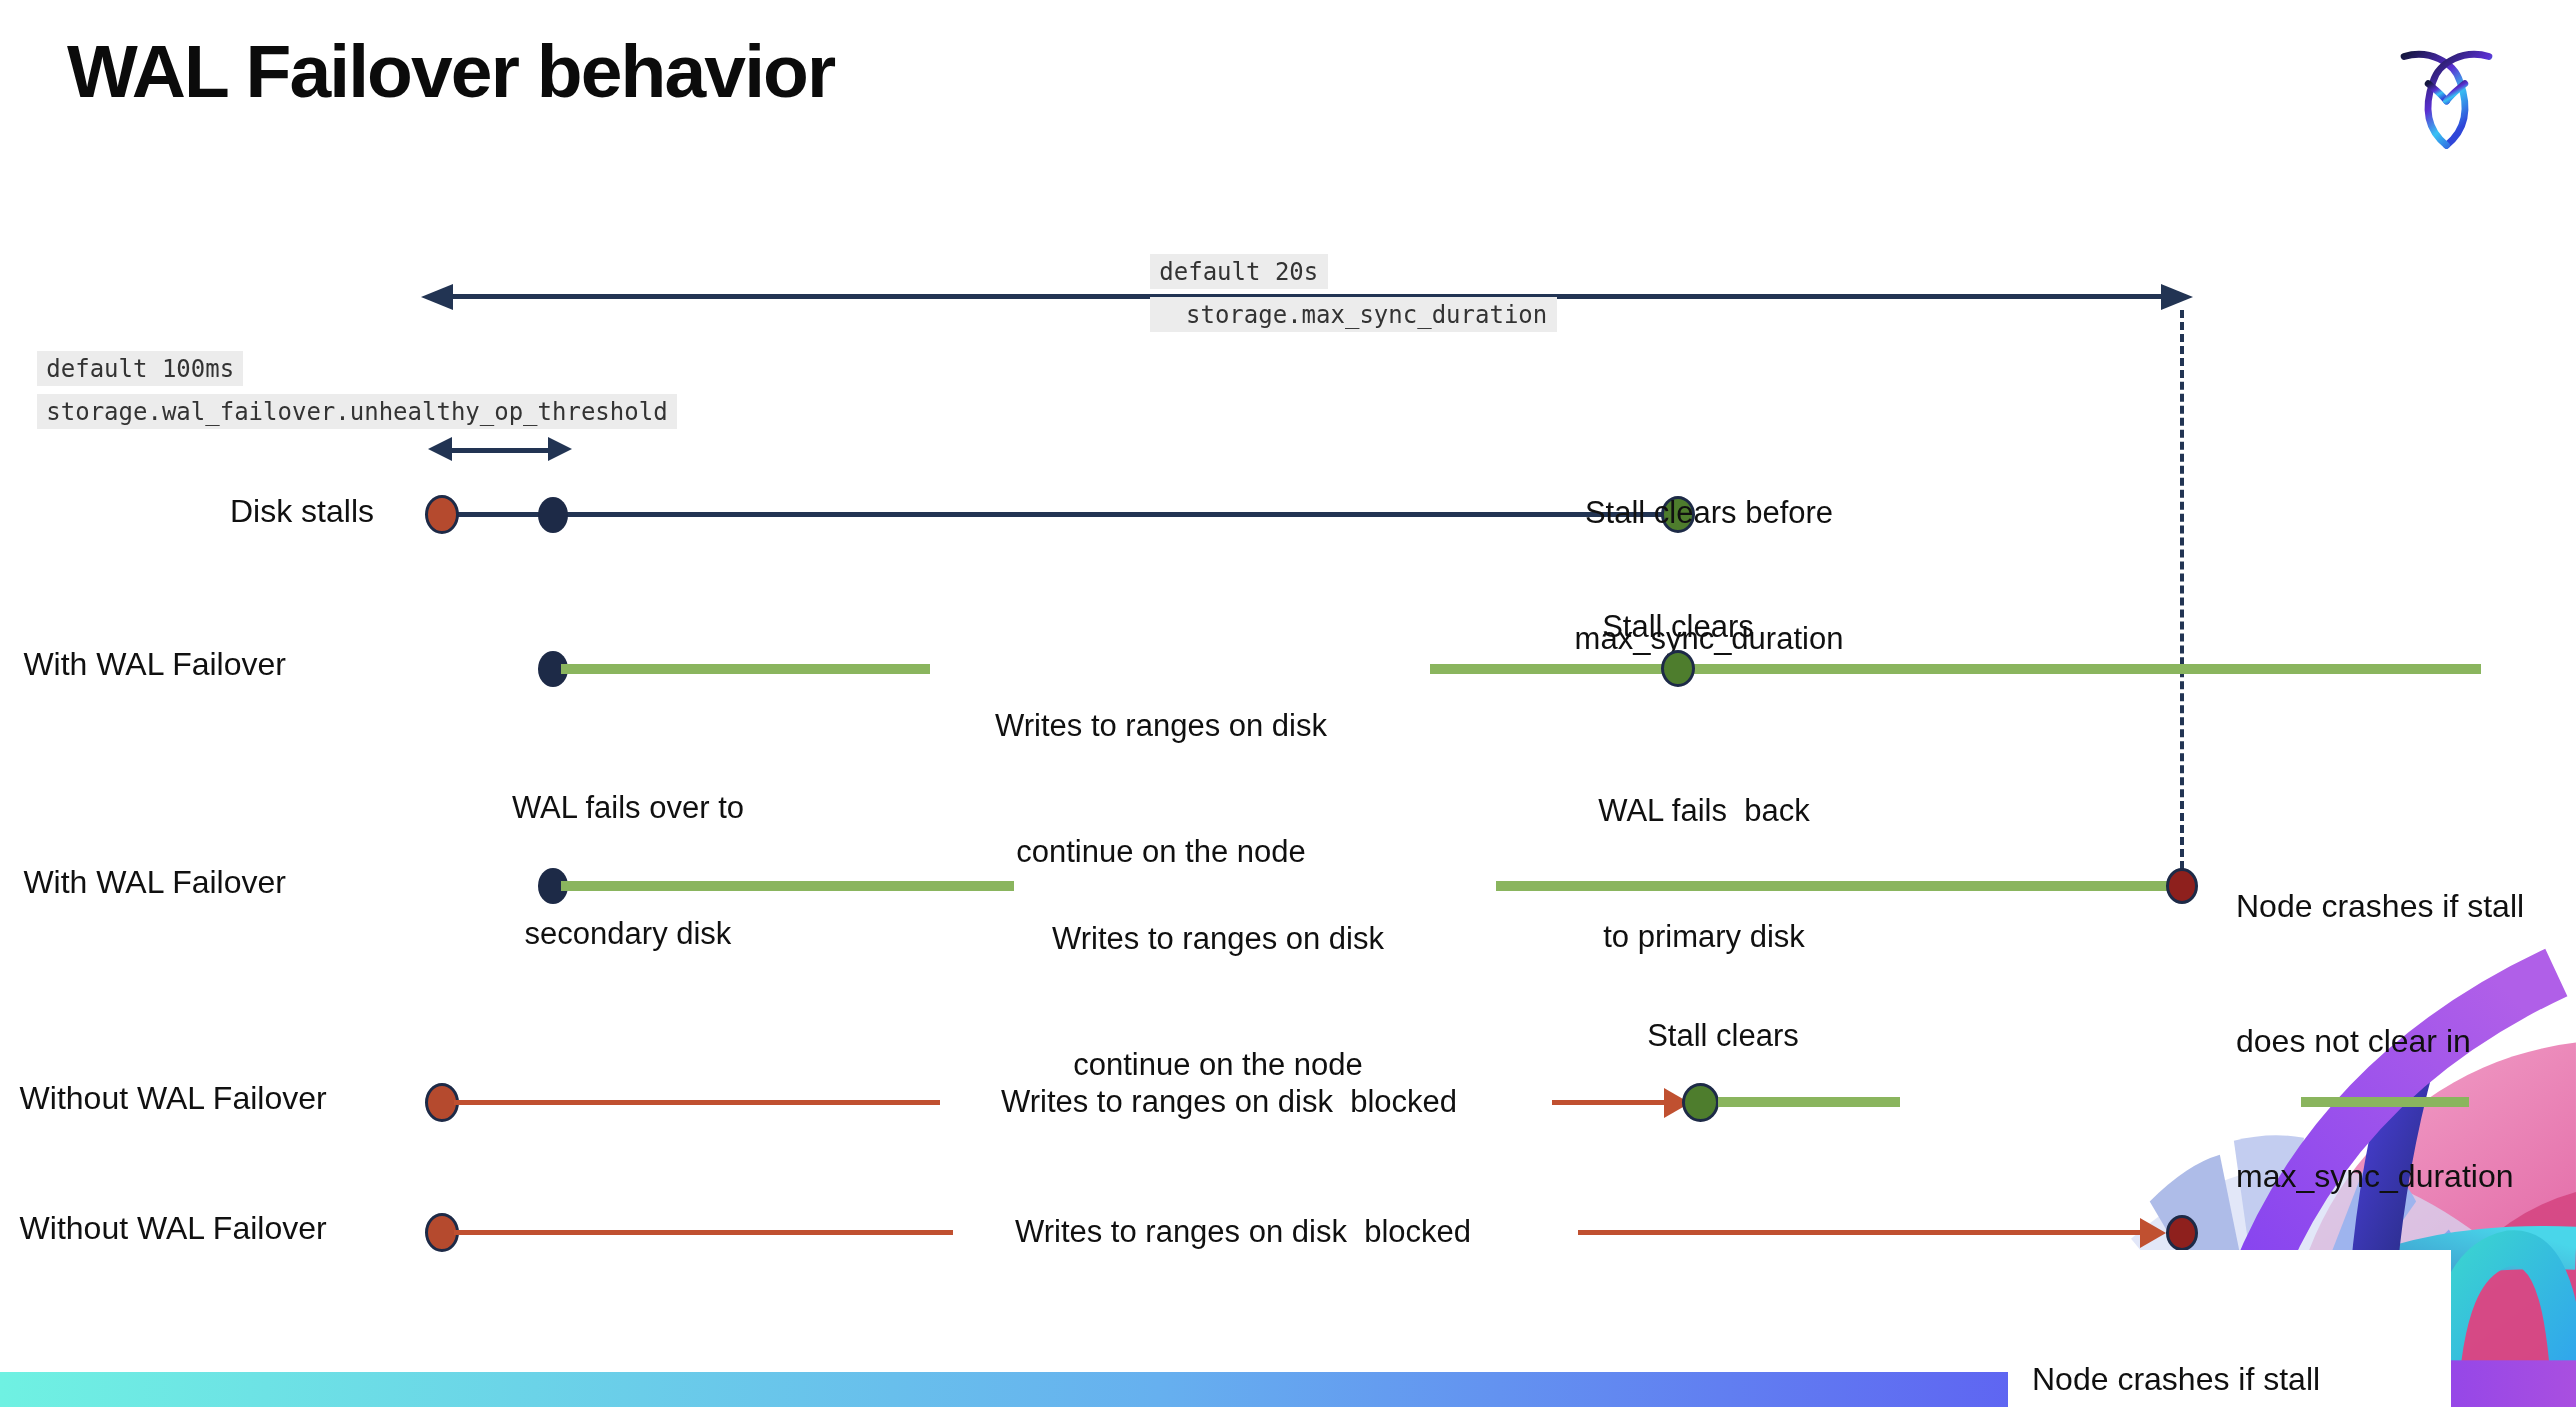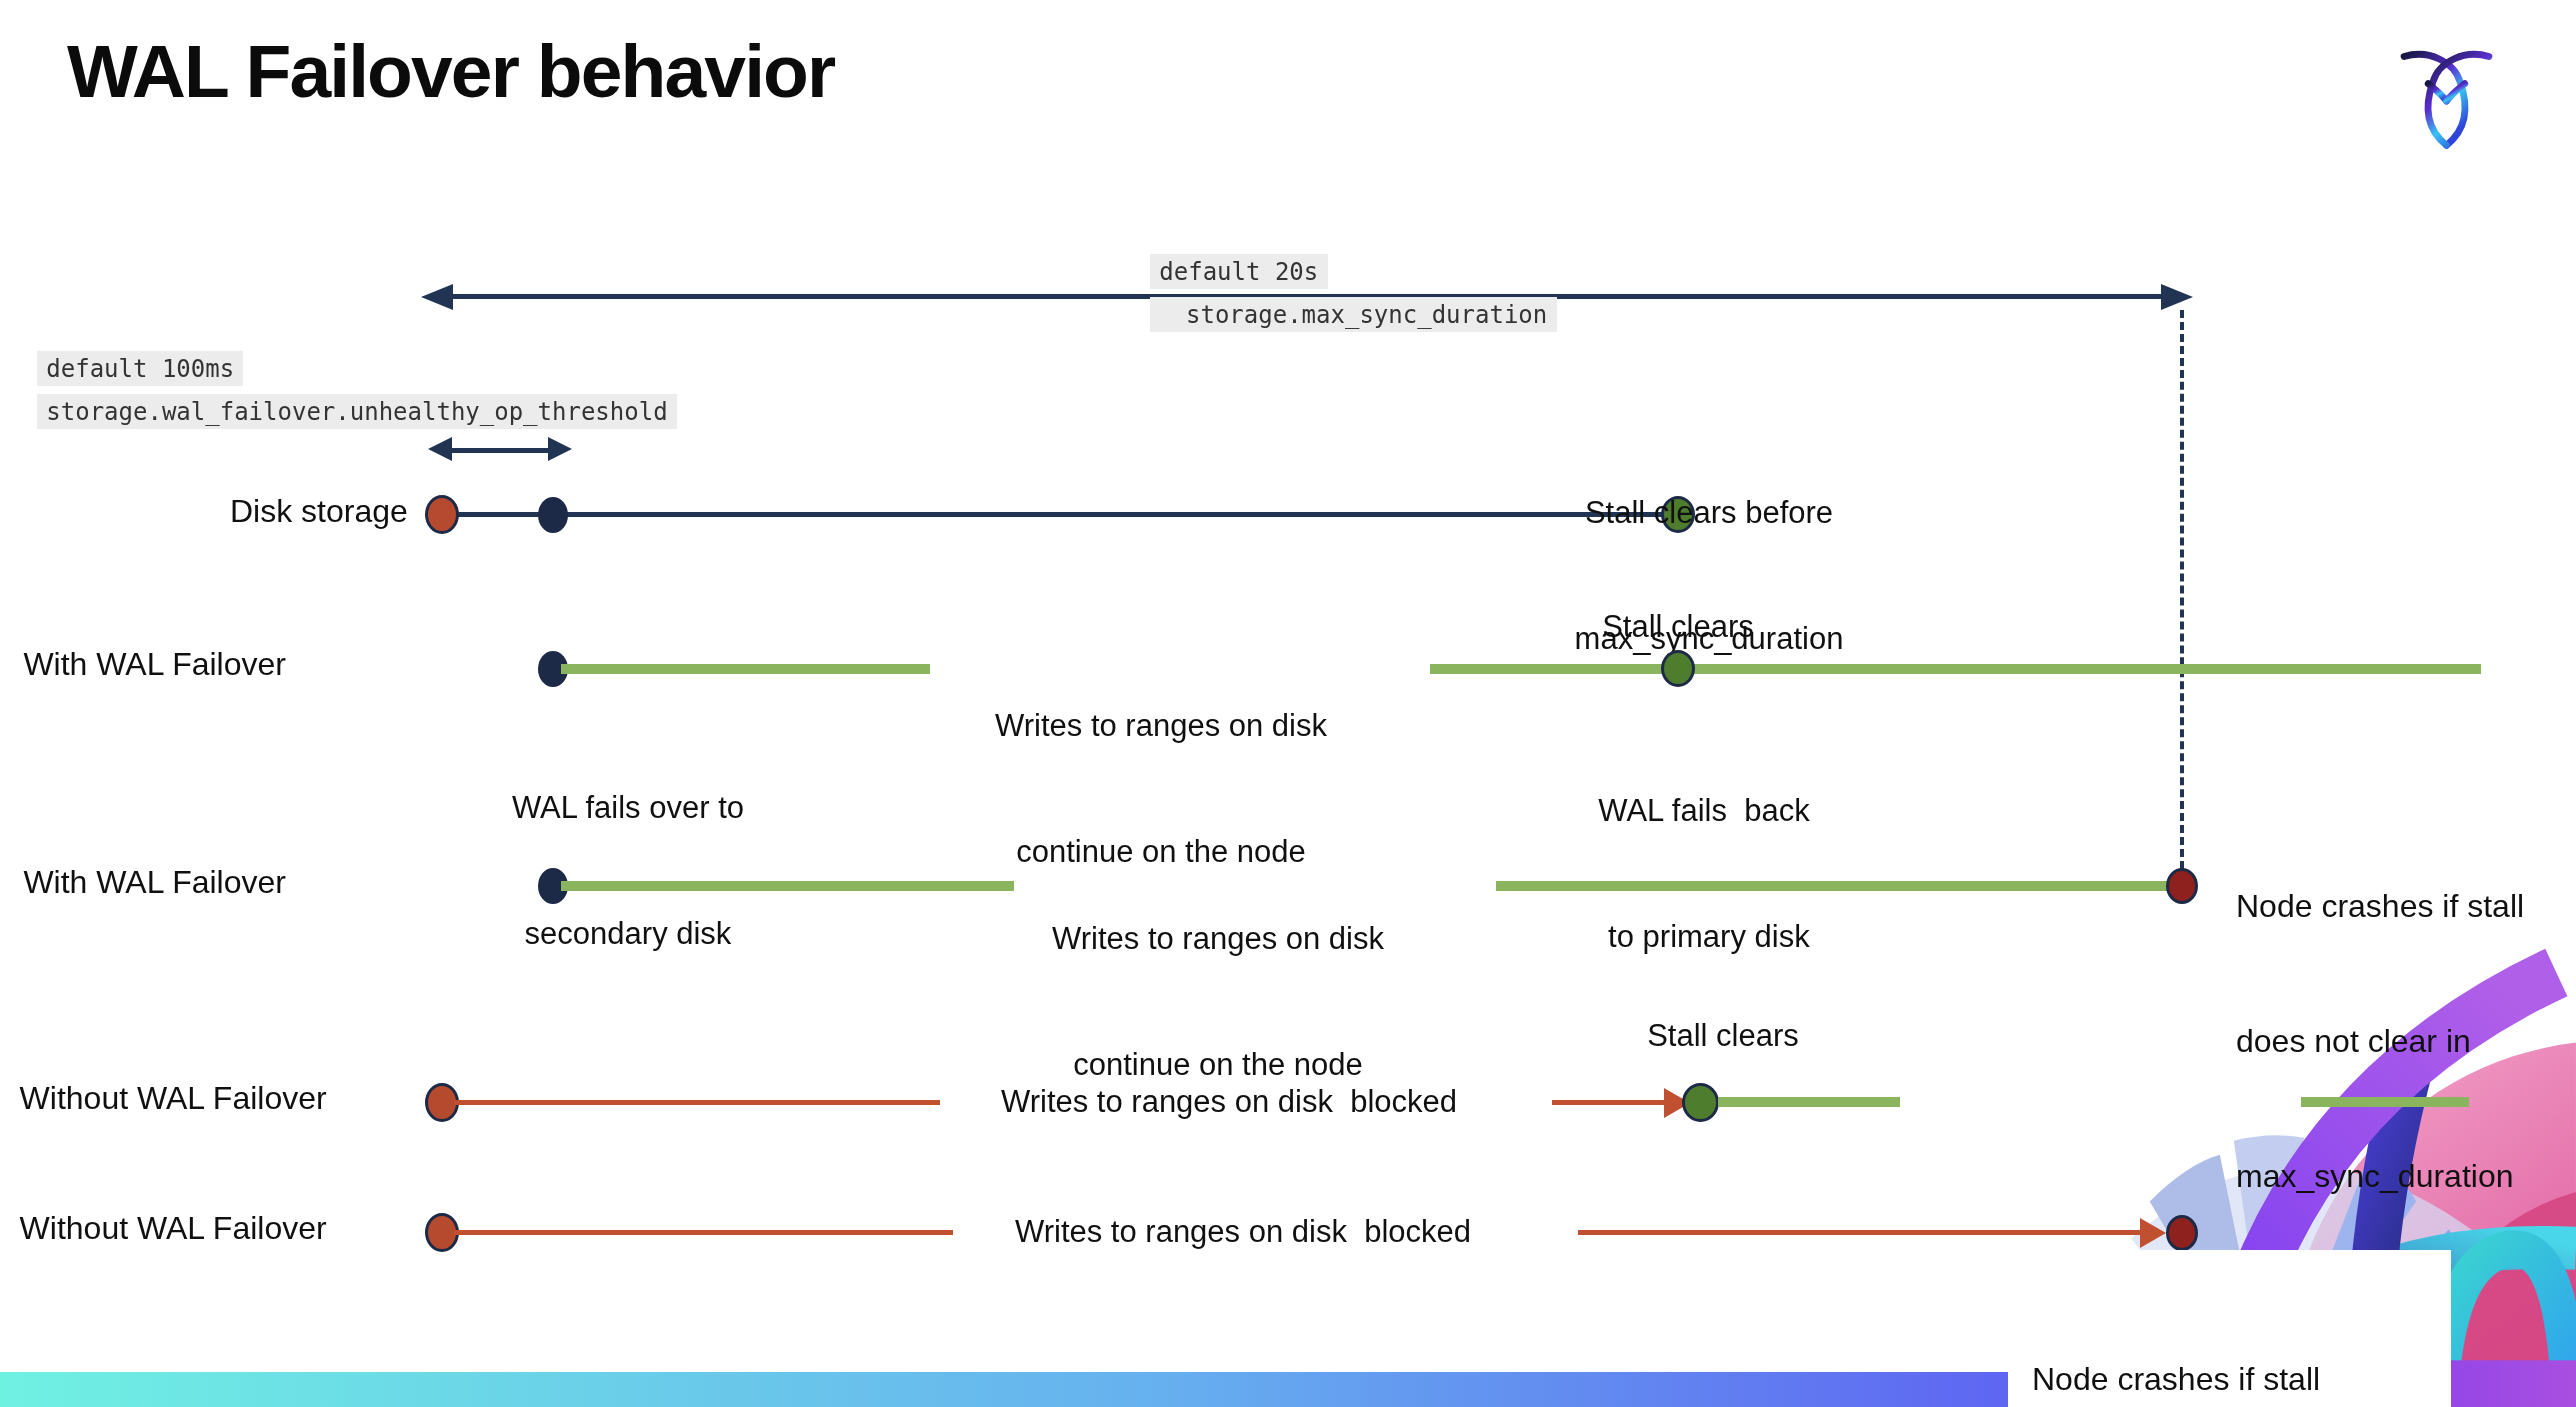--- a/index.html
+++ b/index.html
@@ -57,21 +57,21 @@
 
   <div class="abs c dashline" style="left:2180px;top:310px;height:559px;"></div>
 
   <div class="abs c code" style="left:37px;top:351px;">default 100ms</div>
   <div class="abs c code" style="left:37px;top:394px;">storage.wal_failover.unhealthy_op_threshold</div>
 
   <div class="abs c hline" style="left:451px;top:448px;width:97px;"></div>
   <div class="abs c tri" style="left:428px;top:437px;border-top:12px solid transparent;border-bottom:12px solid transparent;border-right:24px solid #223453;"></div>
   <div class="abs c tri" style="left:548px;top:437px;border-top:12px solid transparent;border-bottom:12px solid transparent;border-left:24px solid #223453;"></div>
 
-  <div class="abs c rowlabel" style="left:230px;top:493px;">Disk storage</div>
+  <div class="abs c rowlabel" style="left:230px;top:493px;">Disk stalls</div>
   <div class="abs c hline" style="left:442px;top:512px;width:1234px;"></div>
   <div class="abs c dot dot-border" style="left:425px;top:495px;width:34px;height:39px;background:#b54a2e;"></div>
   <div class="abs c dot" style="left:538px;top:497px;width:30px;height:36px;background:#1d2a47;"></div>
   <div class="abs c dot dot-border" style="left:1661px;top:496px;width:34px;height:37px;background:#4e7d2d;"></div>
   <div class="abs c txt center" style="left:1709px;top:408px;">
     <div>Stall clears before</div>
     <div>max_sync_duration</div>
   </div>
 
   <div class="abs c rowlabel" style="left:23.4px;top:646px;">With WAL Failover</div>
@@ -81,21 +81,21 @@
     <div>Writes to ranges on disk</div>
     <div>continue on the node</div>
   </div>
   <div class="abs c greenline" style="left:1430px;top:664px;width:1051px;"></div>
   <div class="abs c dot dot-border" style="left:1661px;top:650px;width:34px;height:37px;background:#4e7d2d;"></div>
   <div class="abs c txt center" style="left:1678px;top:606px;">Stall clears</div>
   <div class="abs c txt center" style="left:628px;top:703px;">
     <div>WAL fails over to</div>
     <div>secondary disk</div>
   </div>
-  <div class="abs c txt center" style="left:1704px;top:706px;text-align:right;">
+  <div class="abs c txt center" style="left:1704px;top:706px;">
     <div>WAL fails  back</div>
     <div>to primary disk</div>
   </div>
 
   <div class="abs c rowlabel" style="left:23.4px;top:864px;">With WAL Failover</div>
   <div class="abs c dot" style="left:538px;top:868px;width:30px;height:36px;background:#1d2a47;"></div>
   <div class="abs c greenline" style="left:561px;top:881px;width:453px;"></div>
   <div class="abs c txt center" style="left:1218px;top:834px;">
     <div>Writes to ranges on disk</div>
     <div>continue on the node</div>

